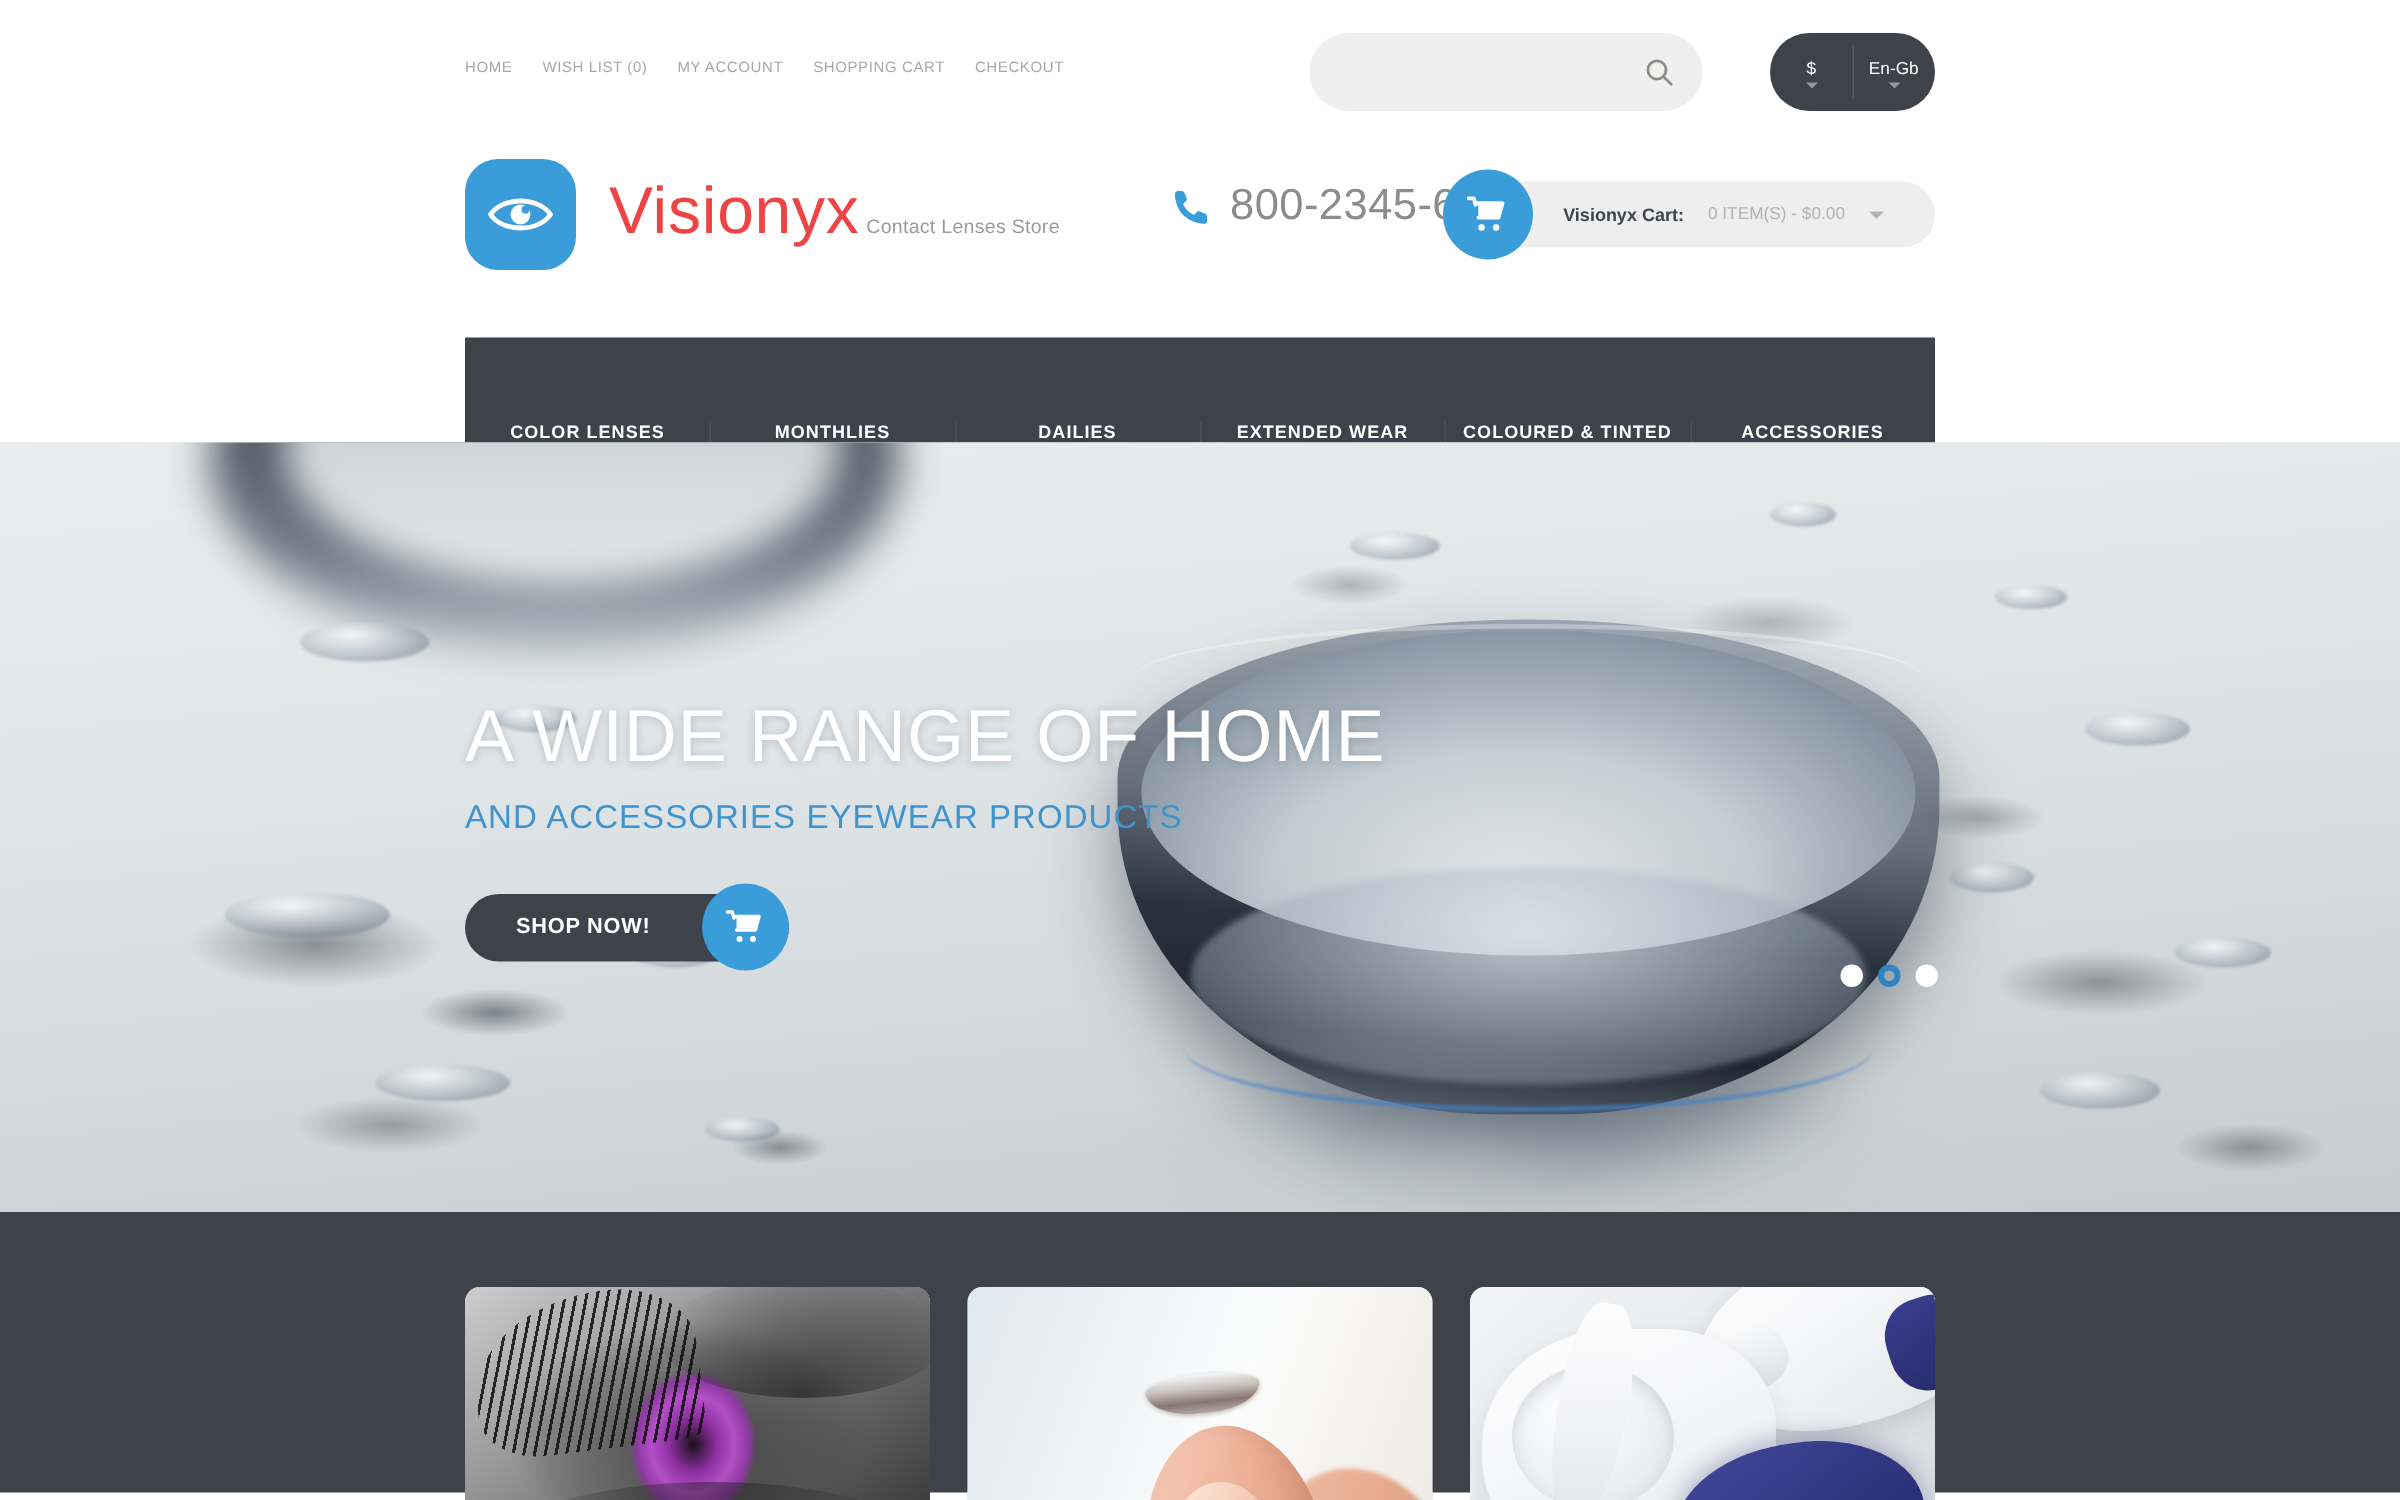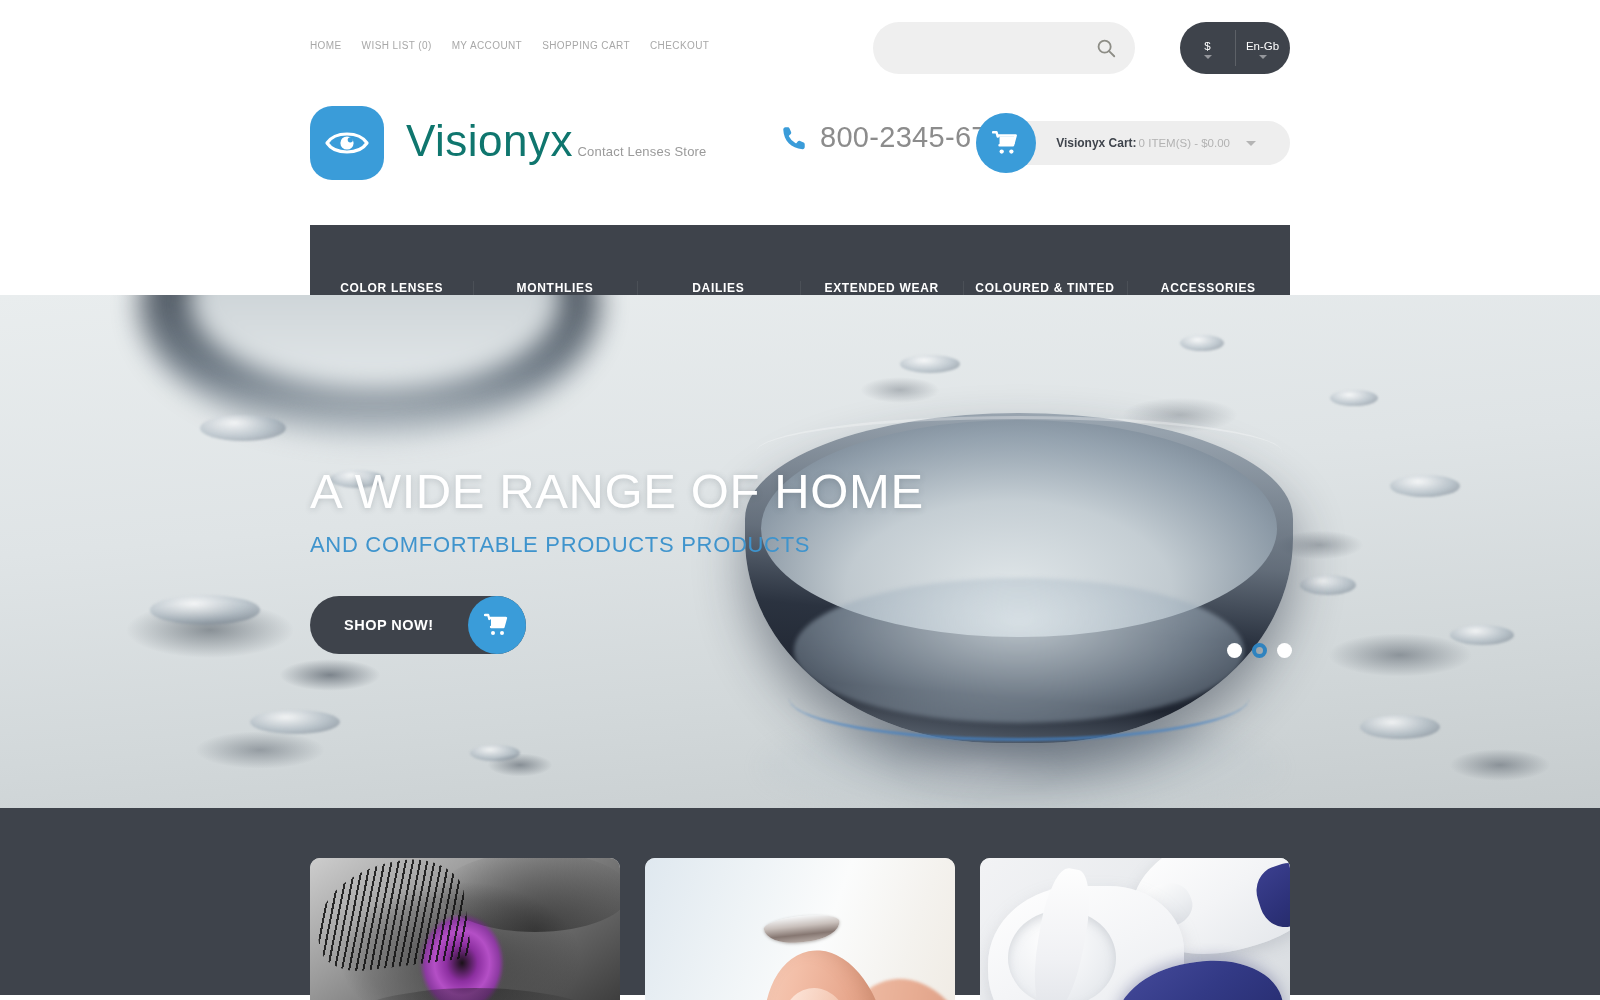--- a/index.html
+++ b/index.html
@@ -138,21 +138,21 @@
     border-radius: 22px;
     display: flex;
     align-items: center;
     justify-content: center;
     flex: none;
   }
   .logo-text { margin-left: 22px; padding-bottom: 4px;}
   .logo-name {
     font-size: 44px;
     font-weight: 300;
-    color: #0f766e;
+    color: #ef4444;
     line-height: 1;
     letter-spacing: 0.5px;
     font-family: "Liberation Sans", sans-serif;
   }
   .logo-tag {
     font-size: 13px;
     color: #9a9a9a;
     margin-top: 6px;
     letter-spacing: 0.2px;
   }
@@ -203,21 +203,21 @@
   }
   .cart-label {
     font-size: 12px;
     font-weight: bold;
     color: #3f444c;
     white-space: nowrap;
   }
   .cart-total {
     font-size: 11.5px;
     color: #b2b2b2;
-    margin-left: 2px;
+    margin-left: 16px;
     white-space: nowrap;
   }
   .cart-caret {
     margin-left: 16px;
     width: 0; height: 0;
     border-left: 5px solid transparent;
     border-right: 5px solid transparent;
     border-top: 5px solid #b4b4b4;
   }
 
@@ -391,21 +391,21 @@
     font-size: 22px;
     font-weight: 300;
     color: #3f94cd;
     margin-top: 14px;
     letter-spacing: 0.7px;
   }
   .shop-btn {
     margin-top: 38px;
     display: inline-flex;
     align-items: center;
-    height: 58px;
+    height: 45px;
     background: #3e434b;
     border-radius: 29px;
     padding-left: 34px;
     padding-right: 0;
     text-decoration: none;
     border: none;
     cursor: pointer;
   }
   .shop-btn-label {
     color: #ffffff;
@@ -757,21 +757,21 @@
       <div class="lens-body">
         <div class="lens-interior"></div>
         <div class="lens-pool"></div>
       </div>
       <div class="lens-rim-hl"></div>
       <div class="lens-blue-edge"></div>
     </div>
 
     <div class="hero-caption">
       <div class="hero-title">A WIDE RANGE OF HOME</div>
-      <div class="hero-sub">AND COMFORTABLE PRODUCTS PRODUCTS</div>
+      <div class="hero-sub">AND ACCESSORIES EYEWEAR PRODUCTS</div>
       <a class="shop-btn" href="#">
         <span class="shop-btn-label">SHOP NOW!</span>
         <span class="shop-btn-circle">
           <svg width="26" height="24" viewBox="0 0 26 24">
             <path d="M1 2h3.2l1.1 4M7 14h12.5l2.5-9H5.3" fill="none" stroke="#ffffff" stroke-width="2.3" stroke-linecap="round" stroke-linejoin="round"></path>
             <rect x="7" y="6" width="14" height="7" fill="#ffffff"></rect>
             <circle cx="9" cy="20" r="2" fill="#ffffff"></circle>
             <circle cx="18" cy="20" r="2" fill="#ffffff"></circle>
           </svg>
         </span>

